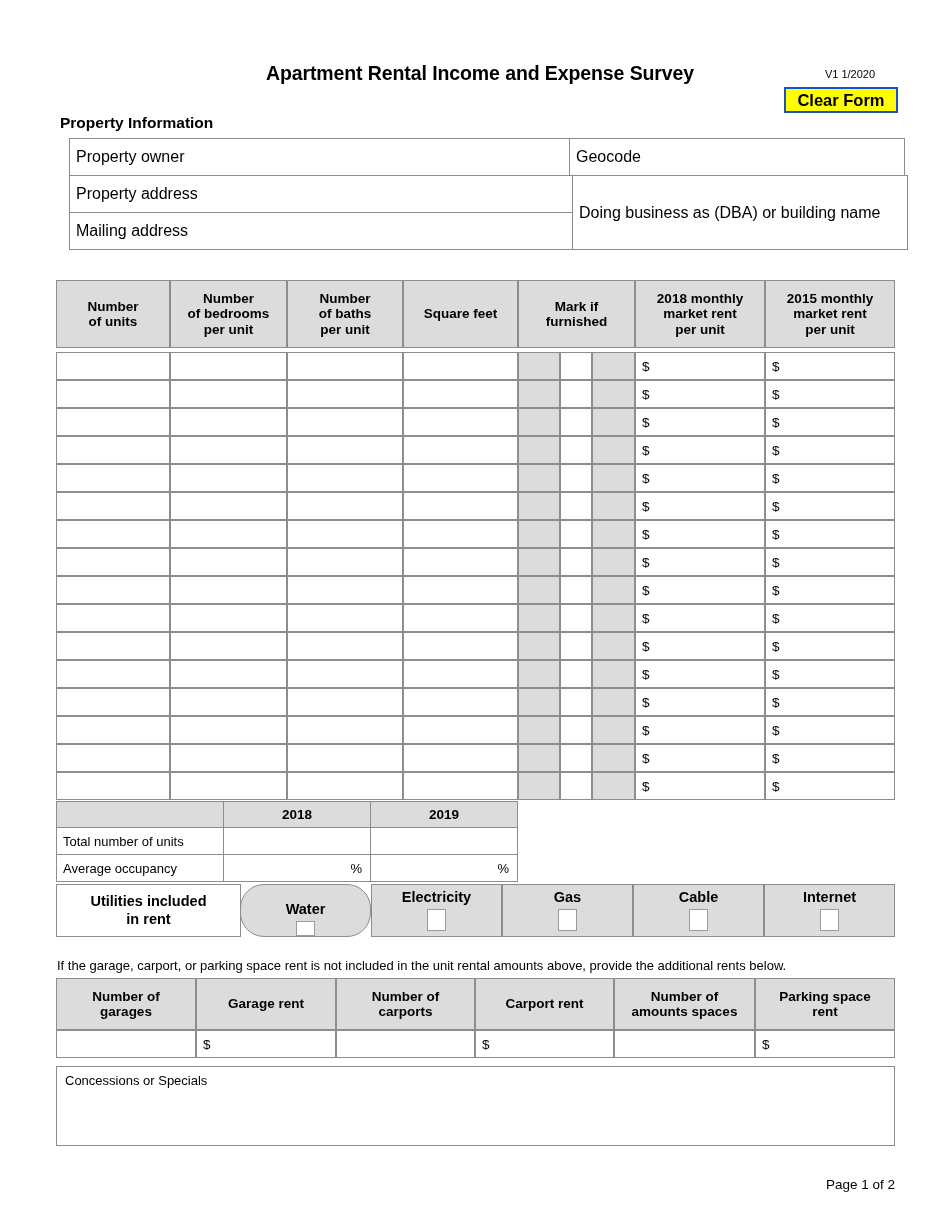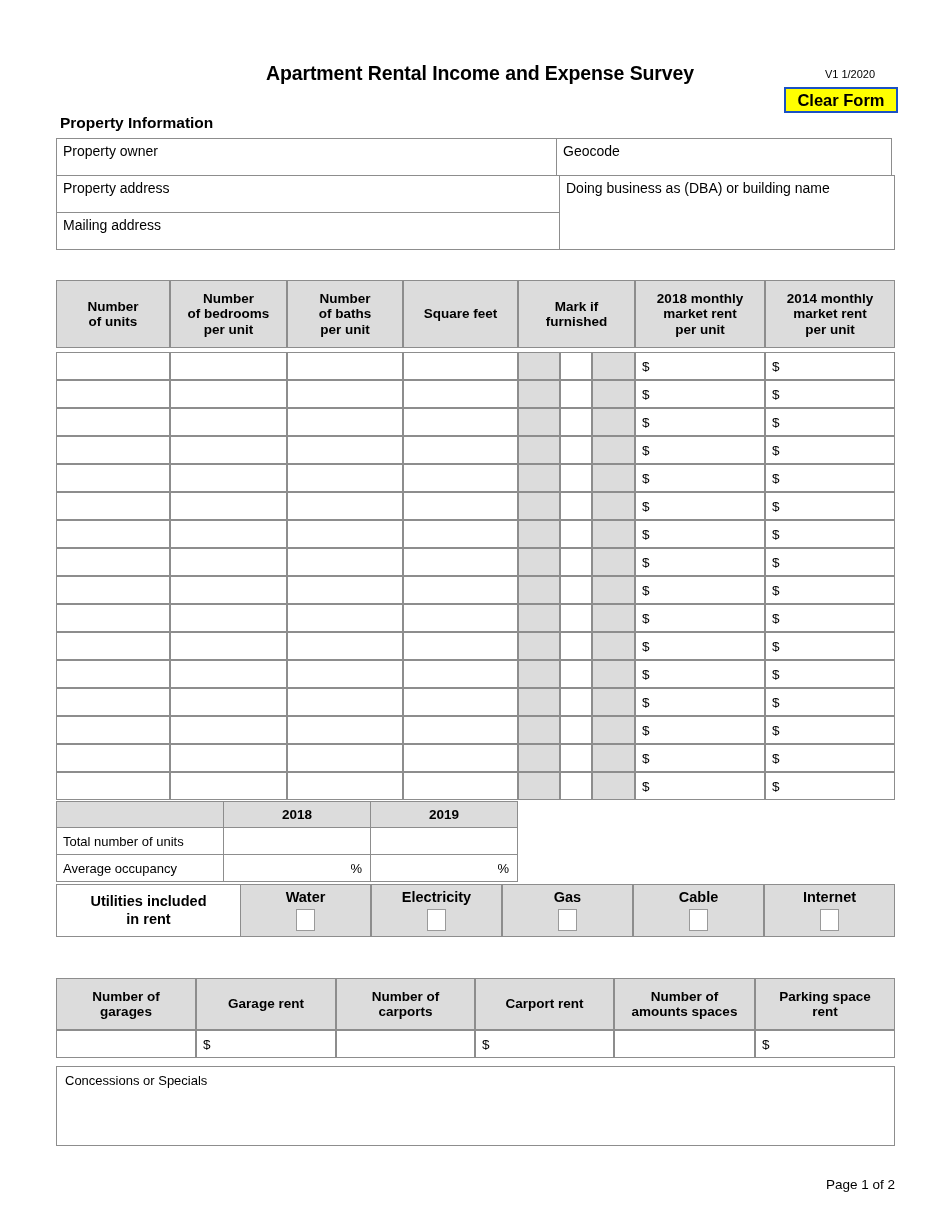--- a/index.html
+++ b/index.html
@@ -107,23 +107,24 @@
     font-weight: bold;
     font-size: 13.5px;
     text-align: center;
     padding: 0;
     display: flex;
     align-items: center;
     justify-content: center;
     line-height: 1.14;
   }
   .cell.lbl {
-    font-size: 14px;
+    font-size: 16px;
     display: flex;
-    align-items: flex-start;
+    align-items: center;
+    margin-left: 13px;
   }
   .cell.mid {
     display: flex;
     align-items: center;
   }
   .cell.rightpct {
     display: flex;
     align-items: center;
     justify-content: flex-end;
     font-size: 13px;
@@ -219,21 +220,21 @@
       </div>
       <div class="cell hdr" style="left: 635px; top: 280px; width: 130px; height: 68px;">
         <div>
           <div>2018 monthly</div>
           <div>market rent</div>
           <div>per unit</div>
         </div>
       </div>
       <div class="cell hdr" style="left: 765px; top: 280px; width: 130px; height: 68px;">
         <div>
-          <div>2014 monthly</div>
+          <div>2015 monthly</div>
           <div>market rent</div>
           <div>per unit</div>
         </div>
       </div>
       <div class="cell" style="left: 56px; top: 352px; width: 114px; height: 28px; display: flex; align-items: center;"></div>
       <div class="cell" style="left: 170px; top: 352px; width: 117px; height: 28px; display: flex; align-items: center;"></div>
       <div class="cell" style="left: 287px; top: 352px; width: 116px; height: 28px; display: flex; align-items: center;"></div>
       <div class="cell" style="left: 403px; top: 352px; width: 115px; height: 28px; display: flex; align-items: center;"></div>
       <div class="cell gray" style="left: 518px; top: 352px; width: 42px; height: 28px;"></div>
       <div class="cell" style="left: 560px; top: 352px; width: 32px; height: 28px;"></div>
@@ -463,21 +464,21 @@
     </div>
   </div>
 
   <div class="tbl" id="utilities-table">
     <div class="cell" style="left:56px; top:884px; width:185px; height:53px; display:flex; align-items:center; justify-content:center; font-weight:bold; font-size:14.5px; text-align:center; line-height:1.2;">
       <div>
         <div>Utilities included</div>
         <div>in rent</div>
       </div>
     </div>
-  <div class="cell gray" style="left: 240px; top: 884px; width: 131px; height: 53px; display: flex; flex-direction: column; align-items: center; justify-content: flex-start; padding: 4px 0px 0px;">
+  <div class="cell gray" style="left: 240px; top: 884px; width: 131px; height: 53px; display: flex; flex-direction: column; align-items: center; justify-content: flex-start; padding: 16px 0px 0px; border-radius: 24px;">
         <div style="font-weight: bold; font-size: 14.5px;">Water</div>
         <div style="margin-top: 4px; width: 19px; height: 22px; background: rgb(255, 255, 255); border: 1px solid rgb(154, 154, 154); box-sizing: border-box; cursor: pointer;"></div>
       </div>
       <div class="cell gray" style="left: 371px; top: 884px; width: 131px; height: 53px; display: flex; flex-direction: column; align-items: center; justify-content: flex-start; padding: 4px 0px 0px;">
         <div style="font-weight: bold; font-size: 14.5px;">Electricity</div>
         <div style="margin-top: 4px; width: 19px; height: 22px; background: rgb(255, 255, 255); border: 1px solid rgb(154, 154, 154); box-sizing: border-box; cursor: pointer;"></div>
       </div>
       <div class="cell gray" style="left: 502px; top: 884px; width: 131px; height: 53px; display: flex; flex-direction: column; align-items: center; justify-content: flex-start; padding: 4px 0px 0px;">
         <div style="font-weight: bold; font-size: 14.5px;">Gas</div>
         <div style="margin-top: 4px; width: 19px; height: 22px; background: rgb(255, 255, 255); border: 1px solid rgb(154, 154, 154); box-sizing: border-box; cursor: pointer;"></div>
@@ -485,20 +486,21 @@
       <div class="cell gray" style="left: 633px; top: 884px; width: 131px; height: 53px; display: flex; flex-direction: column; align-items: center; justify-content: flex-start; padding: 4px 0px 0px;">
         <div style="font-weight: bold; font-size: 14.5px;">Cable</div>
         <div style="margin-top: 4px; width: 19px; height: 22px; background: rgb(255, 255, 255); border: 1px solid rgb(154, 154, 154); box-sizing: border-box; cursor: pointer;"></div>
       </div>
       <div class="cell gray" style="left: 764px; top: 884px; width: 131px; height: 53px; display: flex; flex-direction: column; align-items: center; justify-content: flex-start; padding: 4px 0px 0px;">
         <div style="font-weight: bold; font-size: 14.5px;">Internet</div>
         <div style="margin-top: 4px; width: 19px; height: 22px; background: rgb(255, 255, 255); border: 1px solid rgb(154, 154, 154); box-sizing: border-box; cursor: pointer;"></div>
       </div>
     </div>
 
+  <div class="note" style="left:57px; top:958px; width:840px;">If the garage, carport, or parking space rent is not included in the unit rental amounts above, provide the additional rents below.</div>
 
   <div class="tbl" id="parking-table">
       <div class="cell hdr" style="left: 56px; top: 978px; width: 140px; height: 52px;">
         <div>
           <div>Number of</div>
           <div>garages</div>
         </div>
       </div>
       <div class="cell hdr" style="left: 196px; top: 978px; width: 140px; height: 52px;">
         <div>

